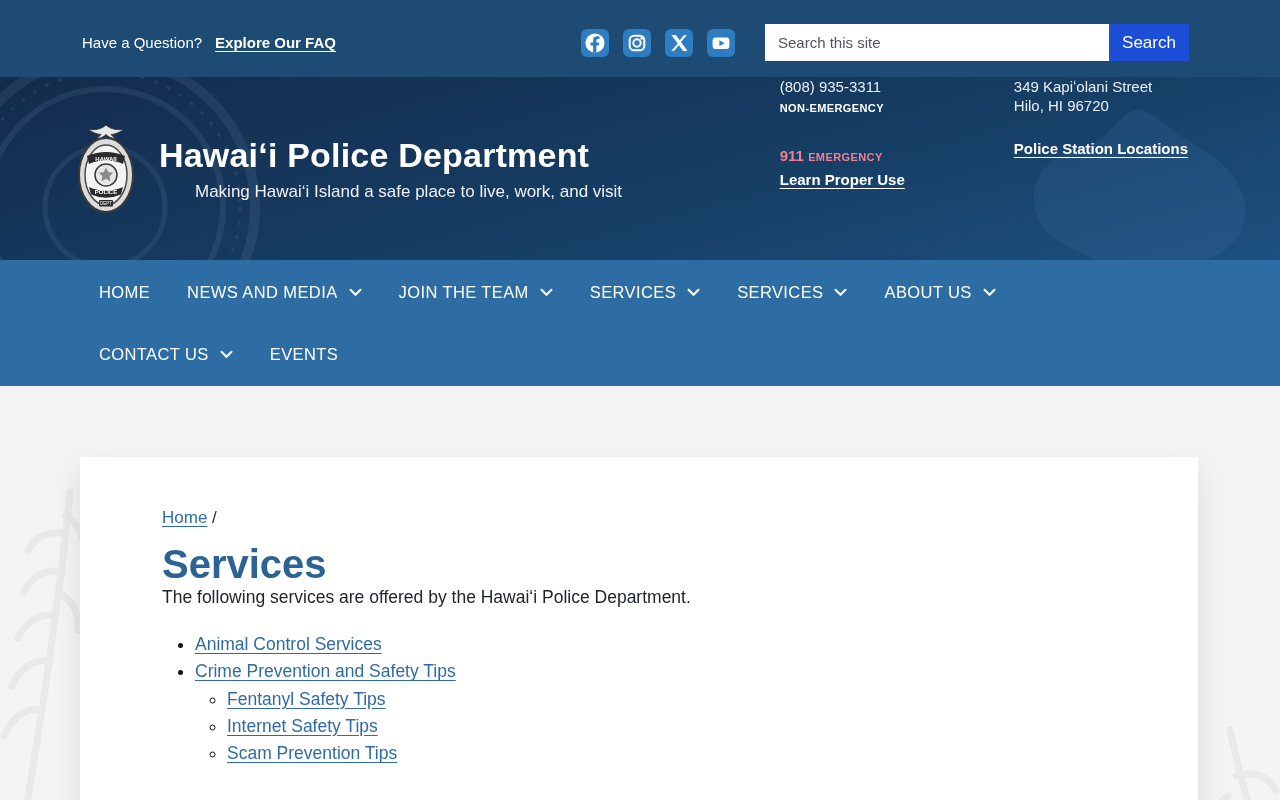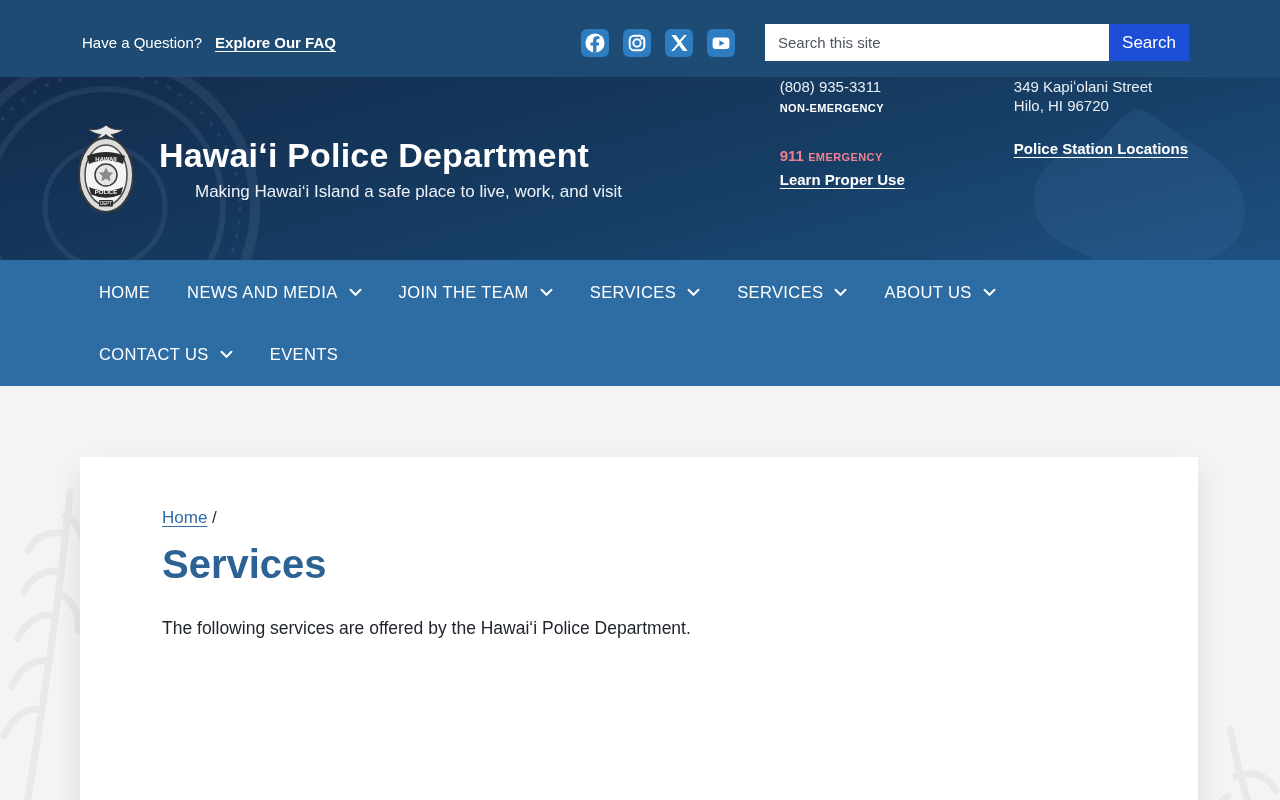--- a/index.html
+++ b/index.html
@@ -52,21 +52,21 @@
   .main-area { position:relative; height:461px; background:#f4f4f5; }
   .fern { position:absolute; pointer-events:none; }
   .fern-left { left:-8px; top:100px; }
   .fern-right { right:-30px; top:340px; }
   .content-card { position:absolute; left:80px; top:71px; width:1118px; height:560px;
                   background:#fff; box-shadow:0 12px 28px rgba(0,0,0,.10);
                   padding:51px 82px; }
   .breadcrumb { font-size:17px; color:#2b2f36; }
   .crumb-link { color:#2f6ba6; text-decoration:underline; text-underline-offset:3px; cursor:pointer; }
   .page-title { color:#2d6295; font-size:40px; font-weight:700; margin-top:14px; }
-  .intro { color:#21262e; font-size:17.5px; margin-top:31px; }
+  .intro { color:#21262e; font-size:17.5px; }
   .svc-list { margin-top:23px; padding-left:33px; color:#111; }
   .svc-list li { font-size:17.5px; line-height:27.3px; }
   .svc-list ul { list-style:circle; padding-left:32px; }
   .svc-link { color:#2f6ba6; text-decoration:underline; text-underline-offset:3px; cursor:pointer; }
 </style>
 </head>
 <body>
 
 <div class="topbar">
   <div class="topbar-left">
@@ -226,14 +226,33 @@
     <path d="M28 70 C16 78 10 94 14 110"></path>
   </svg>
 
   <div class="content-card">
     <div class="breadcrumb">
       <a class="crumb-link">Home</a>
       <span>/</span>
     </div>
     <h1 class="page-title">Services</h1>
     <p class="intro">The following services are offered by the Hawaiʻi Police Department.</p>
+    <ul class="svc-list">
+      <li>
+        <a class="svc-link">Animal Control Services</a>
+      </li>
+      <li>
+        <a class="svc-link">Crime Prevention and Safety Tips</a>
+        <ul>
+          <li>
+            <a class="svc-link">Fentanyl Safety Tips</a>
+          </li>
+          <li>
+            <a class="svc-link">Internet Safety Tips</a>
+          </li>
+          <li>
+            <a class="svc-link">Scam Prevention Tips</a>
+          </li>
+        </ul>
+      </li>
+    </ul>
   </div>
 </div>
 
 </body></html>

